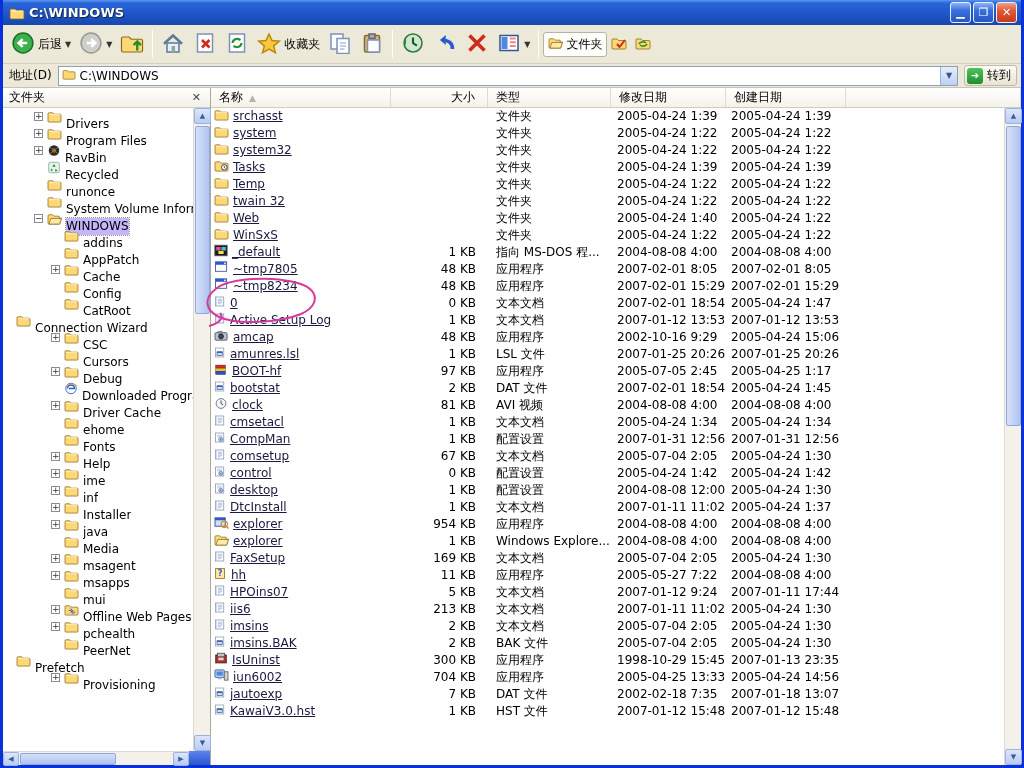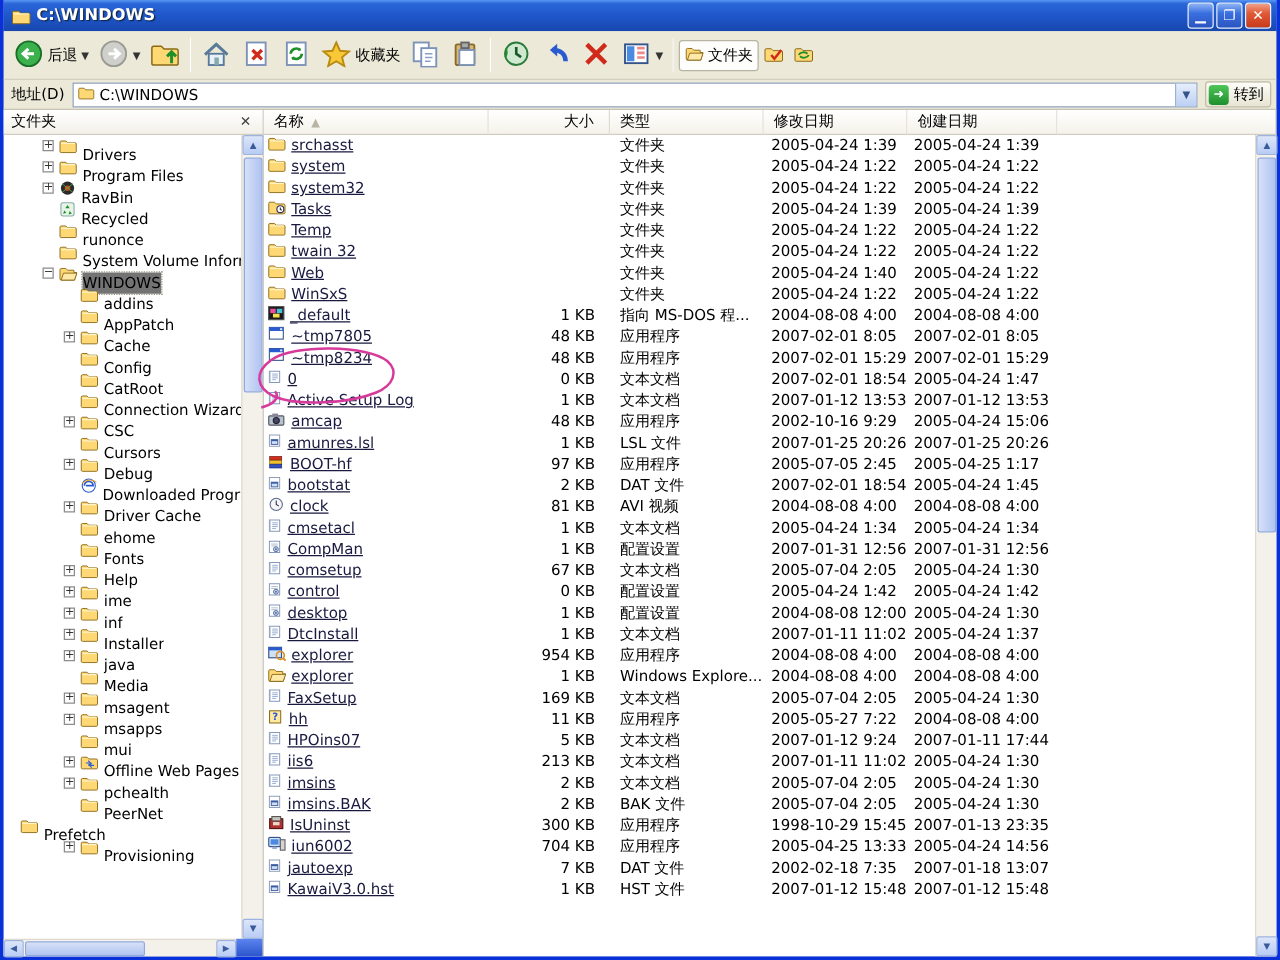--- a/index.html
+++ b/index.html
@@ -36,21 +36,21 @@
   .tree-panel { width:208px; background:#fff; border-right:1px solid #aca899; position:relative; flex:0 0 auto; }
   .panel-header { height:20px; background:linear-gradient(180deg,#ffffff,#f2f0e8); border-bottom:1px solid #cfcdc0; display:flex; align-items:center; font-size:12px; padding:0 6px; }
   .panel-header .ph-label { flex:1; }
   .ph-close { color:#444; font-size:11px; padding:0 3px; }
   .tree-body { position:absolute; top:20px; left:0; right:17px; bottom:14px; overflow:hidden; }
   .tree-row { height:17px; line-height:17px; font-size:12px; display:flex; align-items:center; white-space:nowrap; }
   .tree-row .expander { width:9px; height:9px; border:1px solid #8c8c8c; background:#fff; font-size:9px; line-height:7px; text-align:center; color:#333; margin-right:4px; flex:0 0 auto; }
   .tree-row .noexp { width:13px; flex:0 0 auto; }
   .tree-row .ic { margin-right:4px; display:flex; flex:0 0 auto; }
   .tree-row .tlabel { overflow:hidden;margin-top:16px; }
-  .tree-row.sel .tlabel { background:#737373; outline:1px dotted #9a9684; }
+  .tree-row.sel .tlabel { background:#c4b5fd; outline:1px dotted #9a9684; }
   
   .sb-v { position:absolute; width:17px; background:#f3f1ea; border-left:1px solid #dedad0; }
   .sb-h { position:absolute; height:14px; background:#f3f1ea; border-top:1px solid #dedad0; }
   .sb-btn { position:absolute; background:linear-gradient(180deg,#dce6fa,#b8ccf4); border:1px solid #9cb2e0; border-radius:2px; color:#3a5a9a; font-size:7px; text-align:center; }
   .sb-btn.v { width:17px; height:16px; line-height:15px; left:0; }
   .sb-btn.h { width:16px; height:14px; line-height:13px; top:0; }
   .sb-thumb { position:absolute; background:linear-gradient(90deg,#d6e0f8,#b0c4f0); border:1px solid #90a8e0; border-radius:2px; }
   .sb-thumb.h { background:linear-gradient(180deg,#d6e0f8,#b0c4f0); }
   .corner-blue { position:absolute; right:0; bottom:0; width:21px; height:14px; background:linear-gradient(180deg,#5c84ee,#2b56cc); }
   
@@ -358,21 +358,21 @@
           <div class="tree-row" style="padding-left:48px">
     <span class="noexp"></span>
     <span class="ic">
               <svg width="15" height="13" viewBox="0 0 16 14">
                 <path d="M1 4c0-.6.4-1 1-1h4l1.5 1.5H14c.6 0 1 .4 1 1V12c0 .6-.4 1-1 1H2c-.6 0-1-.4-1-1z" fill="#ffd876" stroke="#8a6a18" stroke-width=".8"></path>
                 <path d="M2 5h12" stroke="#fff3c8"></path>
               </svg>
             </span>
     <span class="tlabel">CatRoot</span>
   </div>
-          <div class="tree-row" style="padding-left:48px">
+          <div class="tree-row" style="">
     <span class="noexp"></span>
     <span class="ic">
               <svg width="15" height="13" viewBox="0 0 16 14">
                 <path d="M1 4c0-.6.4-1 1-1h4l1.5 1.5H14c.6 0 1 .4 1 1V12c0 .6-.4 1-1 1H2c-.6 0-1-.4-1-1z" fill="#ffd876" stroke="#8a6a18" stroke-width=".8"></path>
                 <path d="M2 5h12" stroke="#fff3c8"></path>
               </svg>
             </span>
     <span class="tlabel">Connection Wizard</span>
   </div>
           <div class="tree-row" style="padding-left:48px">

